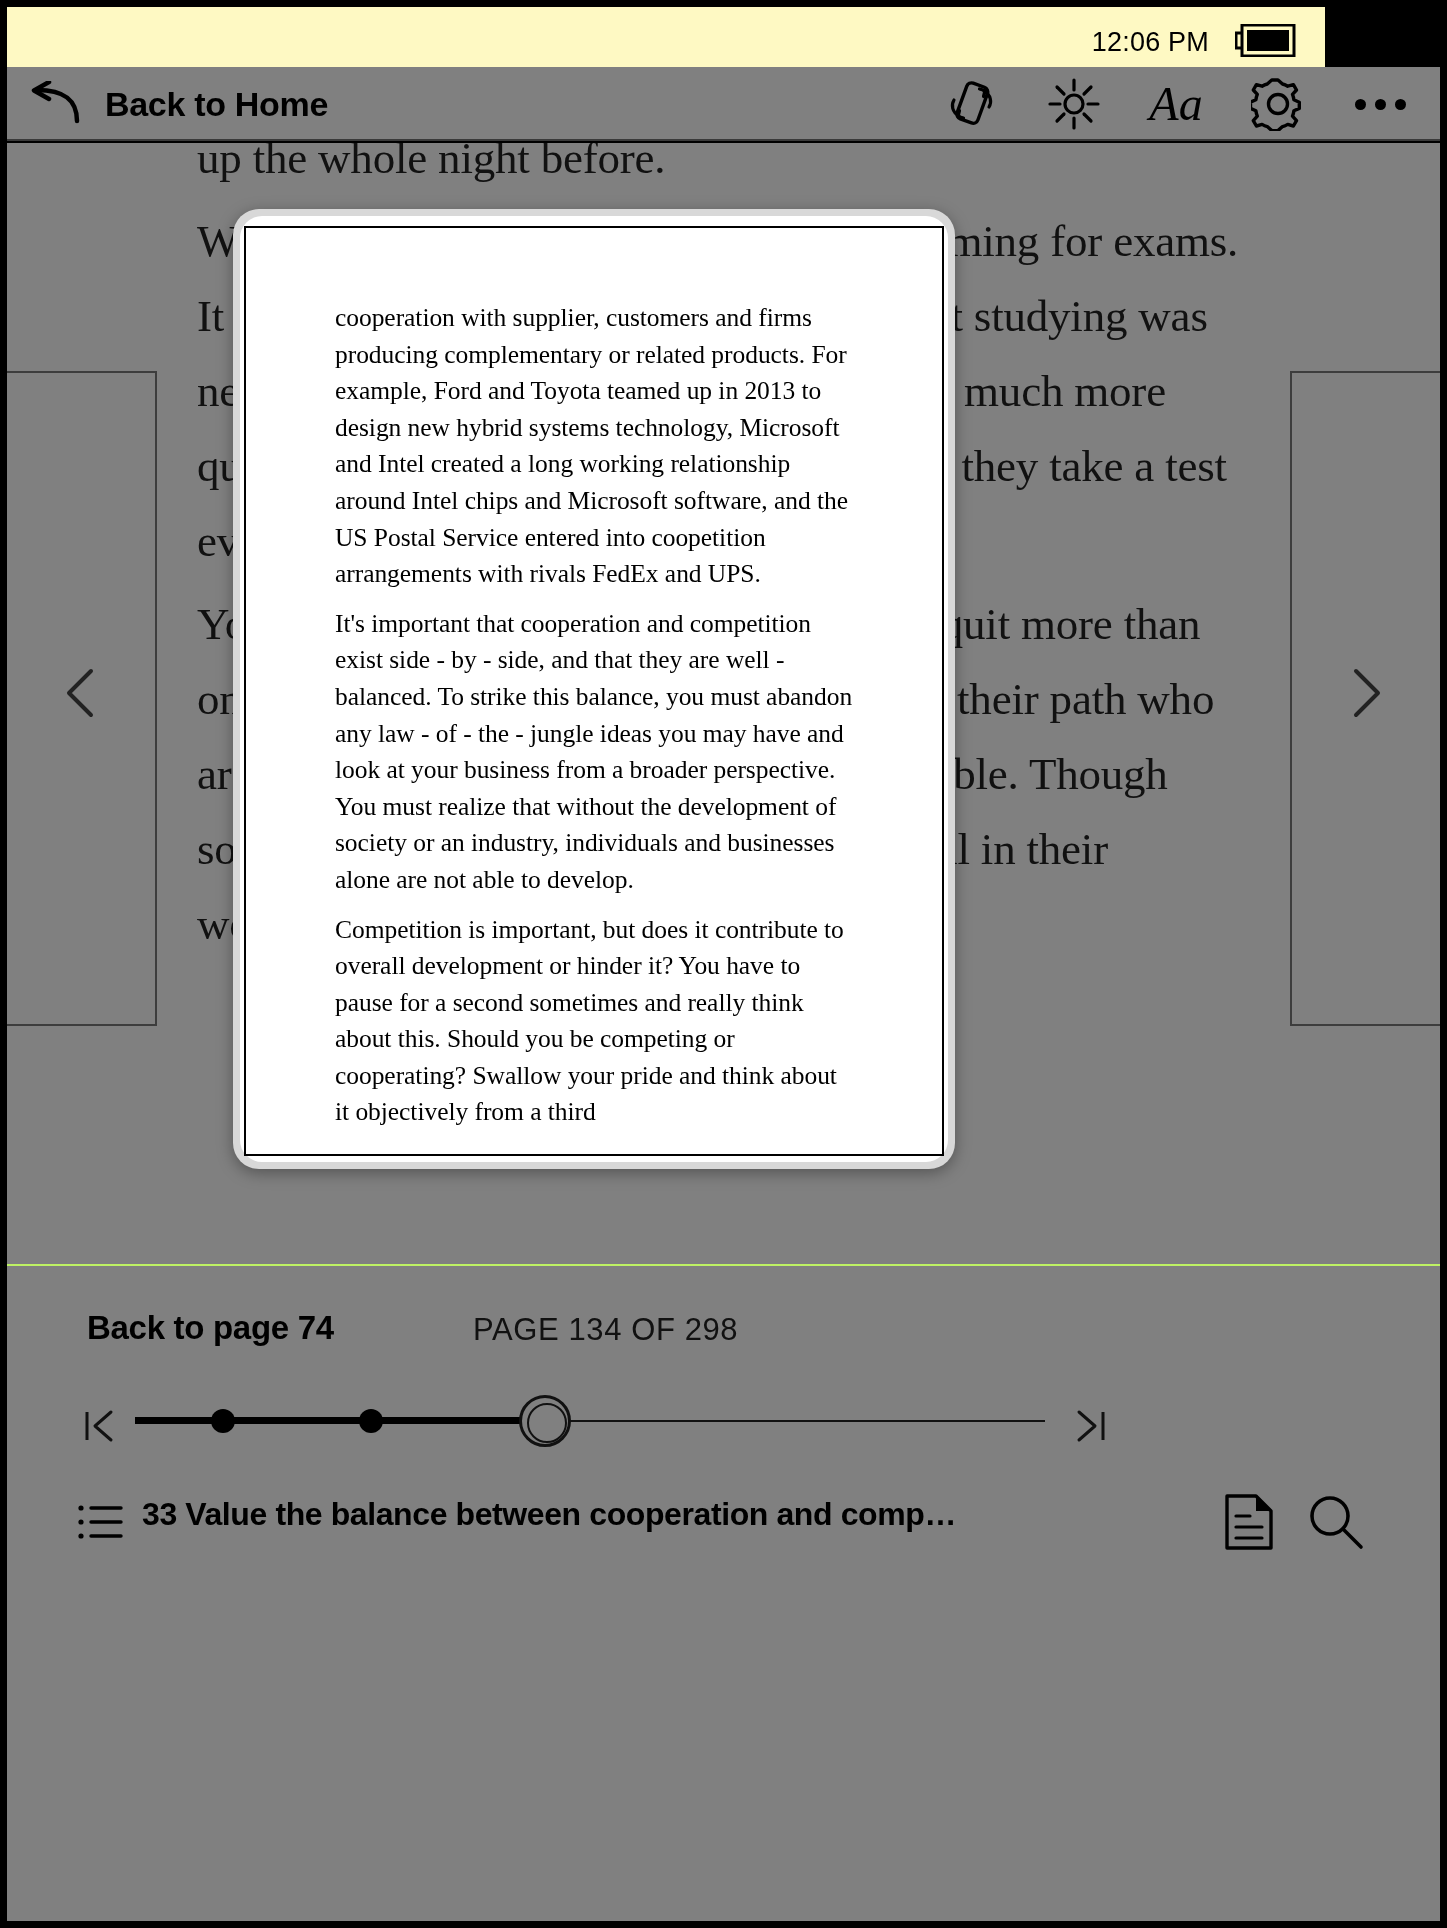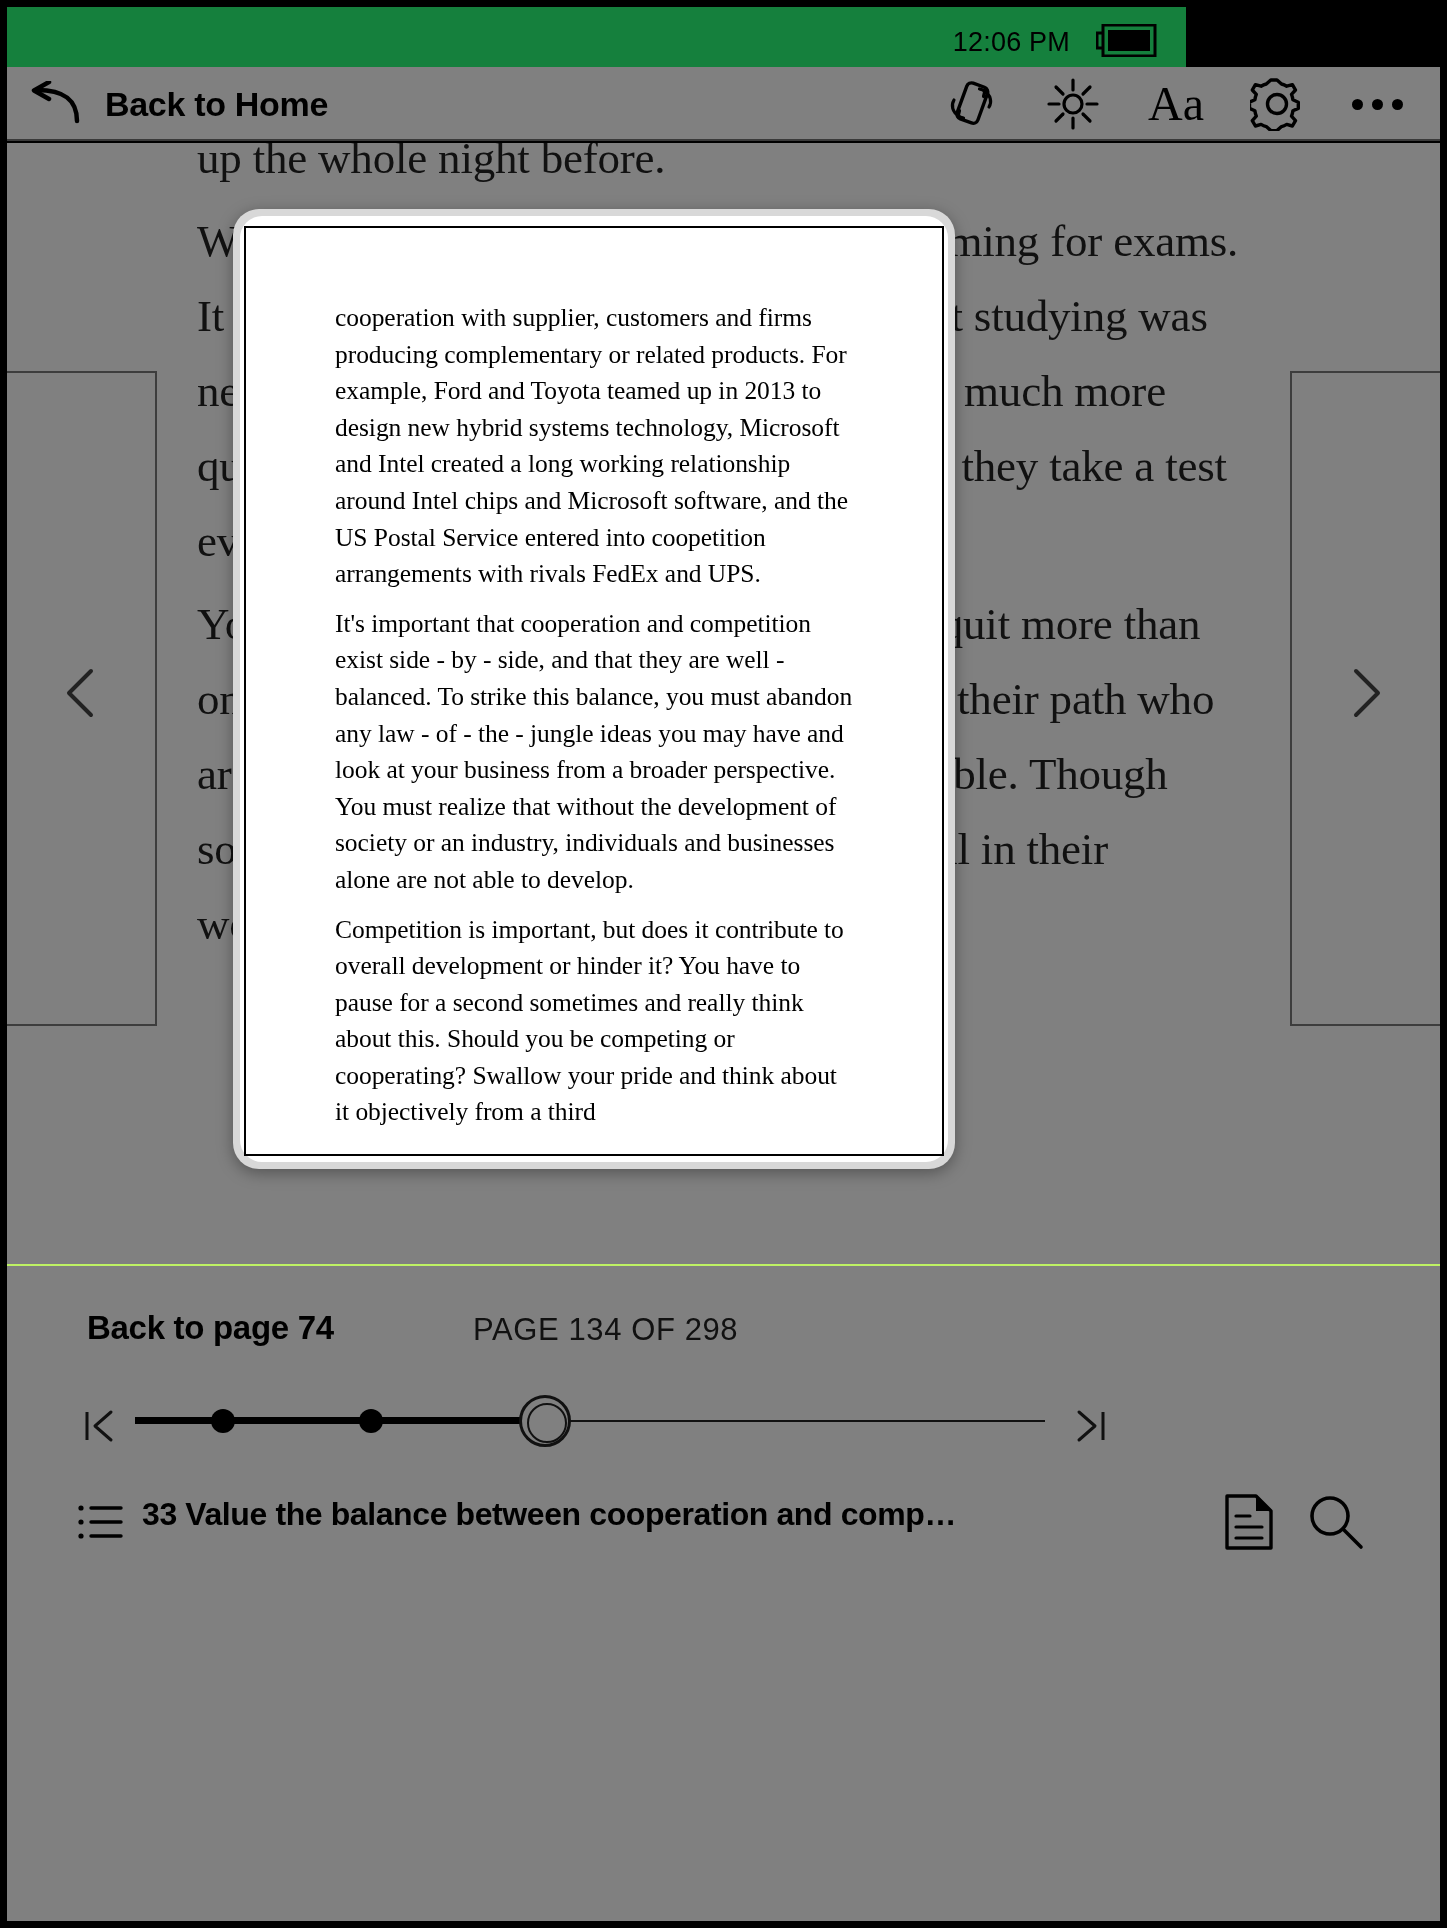--- a/index.html
+++ b/index.html
@@ -17,23 +17,23 @@
     left: 0; top: 0;
     width: 1447px;
     height: 1928px;
     background: #000;
   }
 
   
   #status-bar {
     position: absolute;
     left: 7px; top: 7px;
-    width: 1179px;
+    width: 1318px;
     height: 60px;
-    background: #15803d;
+    background: #fef9c3;
   }
   #status-time {
     position: absolute;
     right: 116px; top: 20px;
     font-size: 27px;
     font-weight: 500;
     color: #000;
     letter-spacing: 0.2px;
     font-family: "Liberation Sans", sans-serif;
   }
@@ -70,22 +70,22 @@
     position: absolute;
     right: 32px; top: 4px;
     height: 66px;
     display: flex;
     align-items: center;
     gap: 46px;
   }
   .tool-icon {
     display: flex;
     align-items: center;
-    justify-content: flex-start;
-    width: 56px; height: 60px;
+    justify-content: center;
+    width: 56px; height: 60px; font-style: italic;
   }
   #aa-icon {
     font-family: "Liberation Serif", serif;
     font-size: 48px;
     color: #000;
     line-height: 1;
   }
   #dots-icon {
     display: flex; gap: 9px; align-items: center;
   }

